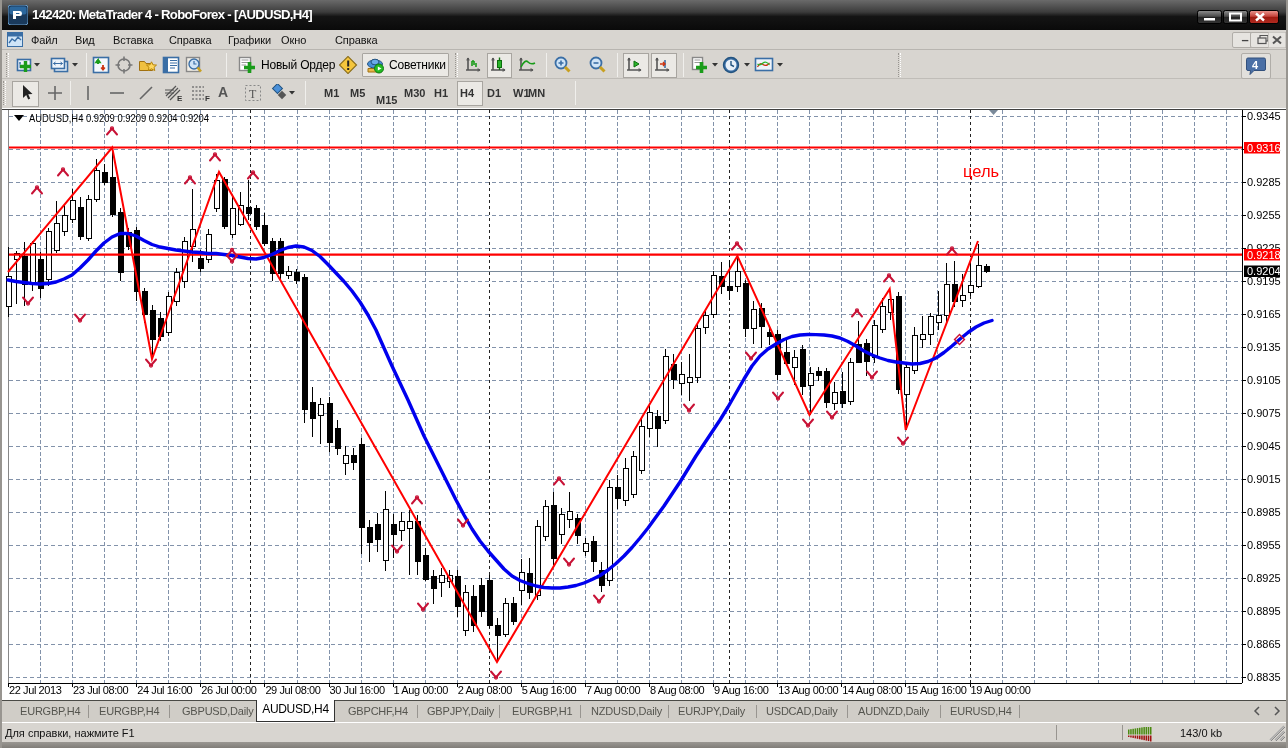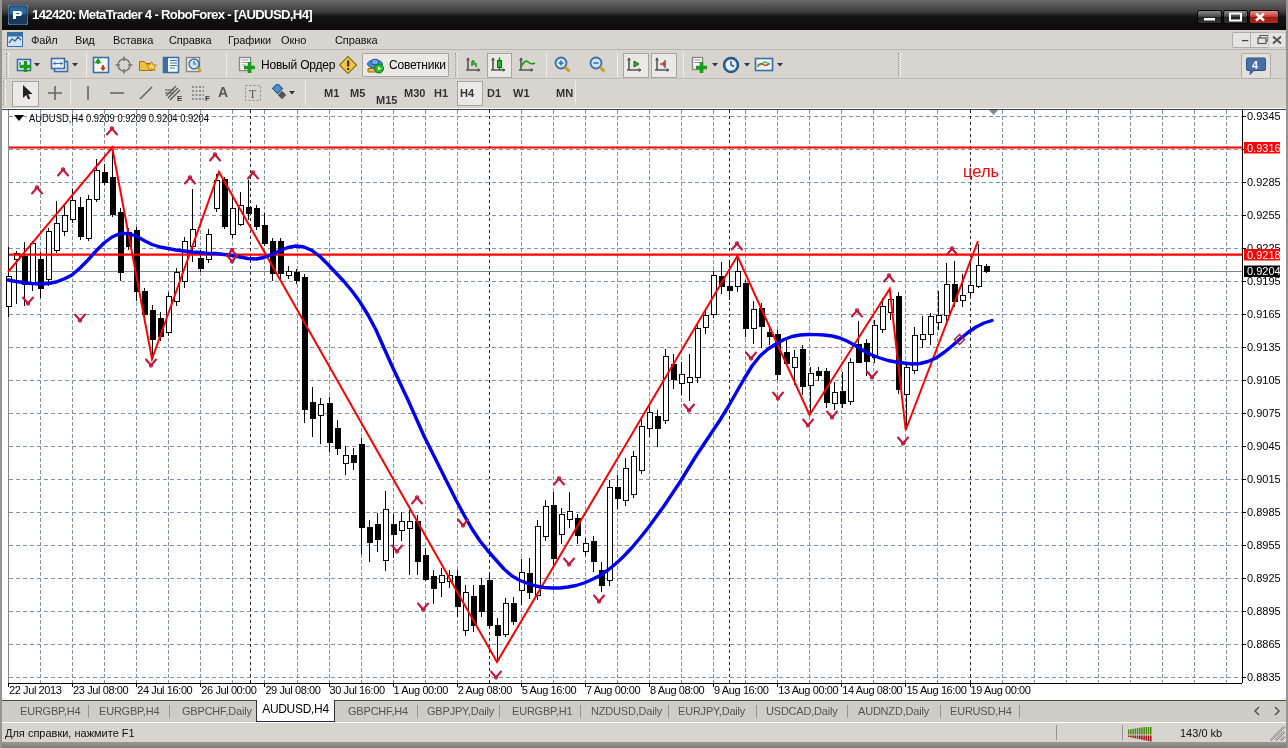--- a/index.html
+++ b/index.html
@@ -245,21 +245,21 @@
 <div class="abs sep" style="left:305px;top:81px;height:24px"></div>
 <div class="abs tfbtn" style="left:324px;top:87px">M1</div>
 <div class="abs tfbtn" style="left:350px;top:87px">M5</div>
 <div class="abs tfbtn" style="left:376px;top:94px">M15</div>
 <div class="abs tfbtn" style="left:404px;top:87px">M30</div>
 <div class="abs tfbtn" style="left:434px;top:87px">H1</div>
 <div class="abs" style="left:457px;top:81px;width:26px;height:25px;background:#ebe9e5;border:1px solid #a8a5a0"></div>
 <div class="abs tfbtn" style="left:460px;top:87px">H4</div>
 <div class="abs tfbtn" style="left:487px;top:87px">D1</div>
 <div class="abs tfbtn" style="left:513px;top:87px">W1</div>
-<div class="abs tfbtn" style="left:556px;top:87px">MN</div>
+<div class="abs tfbtn" style="left:528px;top:87px">MN</div>
 <div class="abs sep" style="left:575px;top:81px;height:24px"></div>
 <svg width="1288" height="640" viewBox="0 108 1288 640" xmlns="http://www.w3.org/2000/svg" style="position:absolute;left:0;top:108px">
 <rect x="2" y="108" width="1284" height="592" fill="#ffffff"></rect>
 <line x1="2" y1="109.5" x2="1286" y2="109.5" stroke="#404040" stroke-width="1"></line>
 <line x1="8.5" y1="110" x2="8.5" y2="683" stroke="#888" stroke-width="1"></line>
 <clipPath id="plot">
       <rect x="9" y="110" width="1233" height="573"></rect>
     </clipPath>
 <g clip-path="url(#plot)" shape-rendering="crispEdges">
 <line x1="8.5" y1="110" x2="8.5" y2="683" stroke="#8292aa" stroke-width="1" stroke-dasharray="3.5,2.5"></line>
@@ -717,21 +717,21 @@
       <text x="1247" y="151.6" fill="#fff">0.9316</text>
 <rect x="1244" y="249" width="36" height="11.5" fill="#ff0000"></rect>
       <text x="1247" y="258.6" fill="#fff">0.9218</text>
 <rect x="1244" y="265.5" width="36" height="11.5" fill="#000"></rect>
       <text x="1247" y="275.1" fill="#fff">0.9204</text>
 </g>
 </svg>
 <div class="abs" id="tabbar"></div>
 <div class="abs tab" style="left:20px">EURGBP,H4</div>
 <div class="abs tab" style="left:99px">EURGBP,H4</div>
-<div class="abs tab" style="left:182px">GBPCHF,Daily</div>
+<div class="abs tab" style="left:182px">GBPUSD,Daily</div>
 <div class="abs tab" style="left:348px">GBPCHF,H4</div>
 <div class="abs tab" style="left:427px">GBPJPY,Daily</div>
 <div class="abs tab" style="left:512px">EURGBP,H1</div>
 <div class="abs tab" style="left:591px">NZDUSD,Daily</div>
 <div class="abs tab" style="left:678px">EURJPY,Daily</div>
 <div class="abs tab" style="left:766px">USDCAD,Daily</div>
 <div class="abs tab" style="left:858px">AUDNZD,Daily</div>
 <div class="abs tab" style="left:950px">EURUSD,H4</div>
 <div class="abs tabsep" style="left:88px"></div>
 <div class="abs tabsep" style="left:169px"></div>

